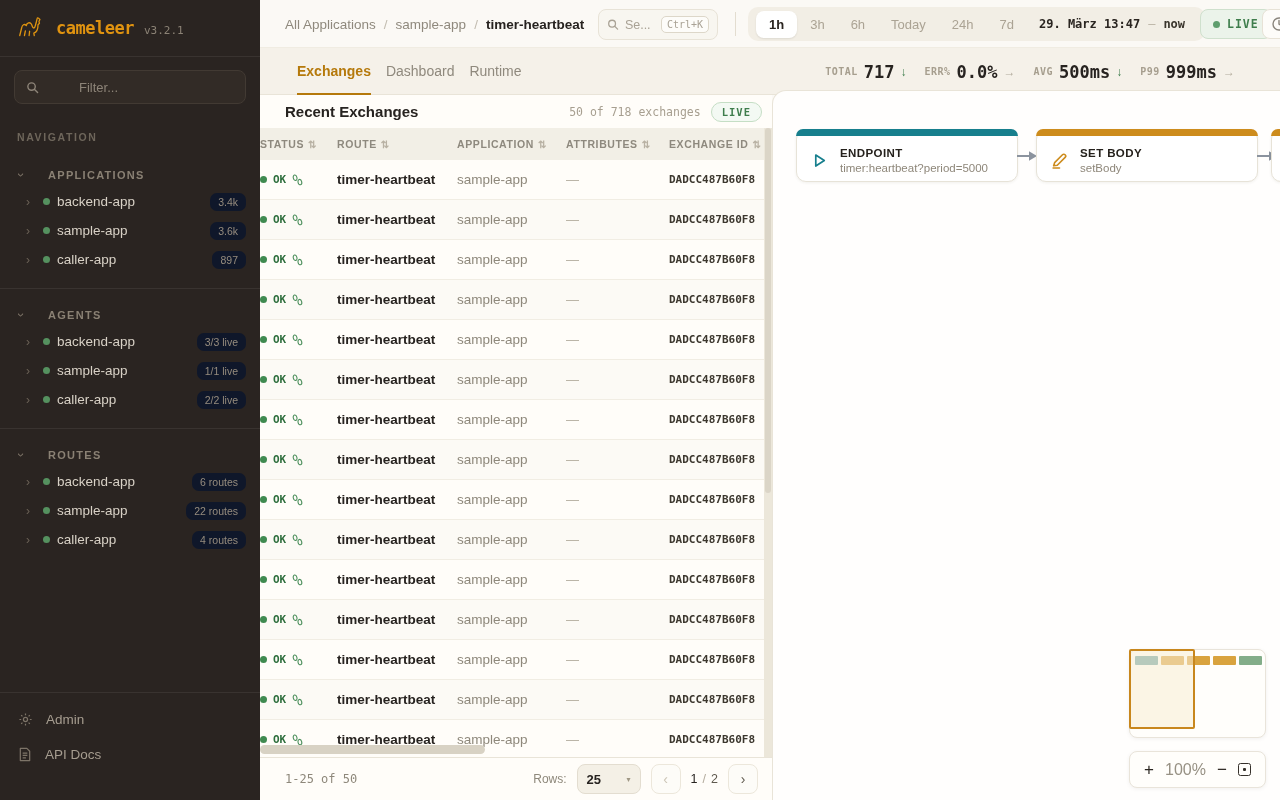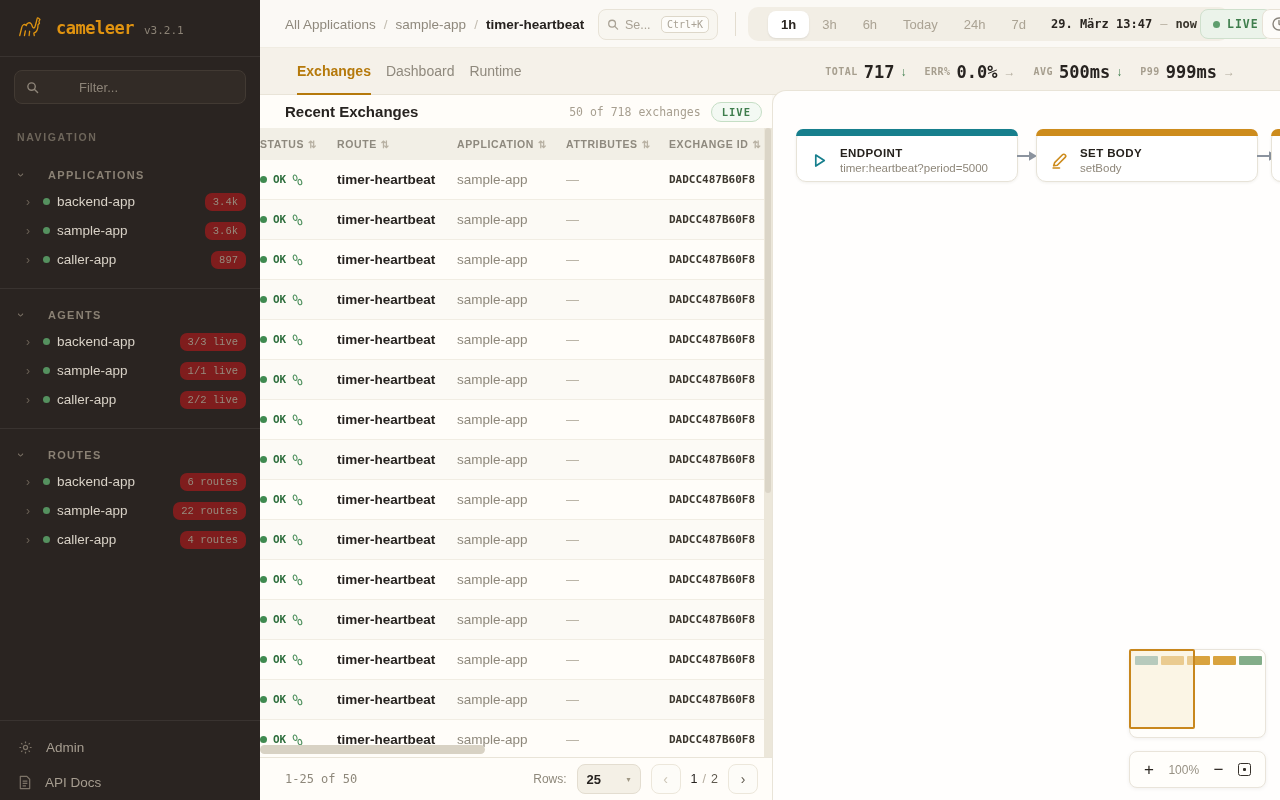--- a/index.html
+++ b/index.html
@@ -28,24 +28,24 @@
   .section { padding-top:14px; }
   .section + .section { border-top:1px solid rgba(255,255,255,.07); margin-top:14px; }
   .sec-head { display:flex; align-items:center; height:24px; padding:0 15px; cursor:pointer; }
   .sec-chevron { color:#7a7165; font-size:13px; width:12px; display:inline-block;
                  transform:rotate(90deg); text-align:center; line-height:12px; }
   .sec-title { margin-left:21px; font-size:11px; font-weight:700; letter-spacing:1.3px; color:#8a8174; }
   .nav-item { display:flex; align-items:center; height:29px; padding:0 14px 0 26px; cursor:pointer; }
   .item-chevron { color:#6b6156; font-size:12px; width:12px; }
   .item-dot { width:7px; height:7px; border-radius:50%; background:#55915f; margin:0 7px 0 5px; flex:none; }
   .item-label { font-size:13.5px; font-weight:500; color:#d8d1c6; }
-  .item-badge { margin-left:auto; font-family:Liberation Mono, monospace; font-size:10.5px;
-                color:#968c7e; background:#7f1d1d; padding:3px 8px; border-radius:7px; }
+  .item-badge { margin-left:auto; font-family:Liberation Sans, sans-serif; font-size:10.5px;
+                color:#968c7e; background:#0f172a; padding:3px 8px; border-radius:7px; }
   .sidebar-footer { position:absolute; left:0; right:0; bottom:0;
-                    border-top:1px solid rgba(255,255,255,.07); padding:9px 0 0; }
+                    border-top:1px solid rgba(255,255,255,.07); padding:9px 0 28px; }
   .foot-item { display:flex; align-items:center; gap:13px; height:35px; padding:0 18px;
                color:#a69d90; font-size:13.5px; cursor:pointer; }
 
   
   .topbar { position:absolute; left:260px; top:0; width:1020px; height:48px;
             background:#fbf9f5; border-bottom:1px solid #f0ece2; }
   .breadcrumb { position:absolute; left:25px; top:0; height:48px; display:flex;
                 align-items:center; font-size:13.5px; color:#8f897d; }
   .crumb { cursor:pointer; }
   .crumb.active { color:#272320; font-weight:700; }
@@ -53,21 +53,21 @@
   .search-box { position:absolute; left:338px; top:9px; width:120px; height:31px;
                 border:1px solid #e8e3d7; background:#f8f6f0; border-radius:8px;
                 display:flex; align-items:center; gap:6px; padding:0 8px; }
   .search-box input { width:30px; border:none; outline:none; background:none;
                       font:12.5px "Liberation Sans",sans-serif; color:#5c564c; }
   .search-box input::placeholder { color:#a9a295; }
   .kbd { font-family:"DejaVu Sans Mono",monospace; font-size:10px; color:#a9a295;
          border:1px solid #ddd7c9; background:#fdfcf9; border-radius:5px; padding:2px 5px; }
   .topbar-divider { position:absolute; left:475px; top:12px; width:1px; height:24px; background:#e3ddd0; }
   .time-group { position:absolute; left:488px; top:7px; height:34px; background:#f2eee5;
-                border-radius:10px; display:flex; align-items:center; padding:0 20px; }
+                border-radius:10px; display:flex; align-items:center; padding:0 8px; }
   .time-btn { border:none; background:none; font:13px "Liberation Sans",sans-serif;
               color:#aba394; padding:6px 13px; border-radius:8px; cursor:pointer; }
   .time-btn.active { background:#fff; color:#2a2520; font-weight:700;
                      box-shadow:0 1px 2px rgba(0,0,0,.09); }
   .date-range { display:flex; align-items:center; gap:8px; padding:0 12px;
                 font-family:"DejaVu Sans Mono",monospace; font-size:12px; cursor:pointer; }
   .date-from { color:#2a2520; font-weight:700; }
   .date-dash { color:#b9b2a3; }
   .date-to { color:#3a352c; font-weight:700; }
   .live-badge { position:absolute; left:940px; top:9px; height:30px; display:flex; align-items:center;
@@ -172,21 +172,21 @@
   .mm-bars { position:absolute; left:5px; top:6px; display:flex; gap:3px; }
   .mm-bar { width:23px; height:9px; border-radius:1px; }
   .mm-viewport { position:absolute; left:-1px; top:-1px; width:66px; height:80px;
                  border:2px solid #c8871d; background:rgba(247,236,211,.55);
                  border-radius:2px; cursor:grab; }
   .zoomctl { position:absolute; left:356px; top:660px; width:137px; height:37px;
              background:#fffefb; border:1px solid #e9e4da; border-radius:8px;
              box-shadow:0 1px 4px rgba(0,0,0,.06); display:flex; align-items:center;
              justify-content:space-between; padding:0 14px; }
   .zoom-btn { border:none; background:none; font-size:17px; color:#2a2520; cursor:pointer; line-height:1; }
-  .zoom-level { font-size:12px; color:#979184; }
+  .zoom-level { font-size:16px; color:#979184; }
   .fit-btn { width:13px; height:13px; border:1.5px solid #35302a; border-radius:2.5px;
              position:relative; cursor:pointer; background:none; }
   .fit-btn::after { content:""; position:absolute; left:50%; top:50%; width:3px; height:3px;
                     margin:-1.5px 0 0 -1.5px; background:#35302a; border-radius:1px; }
 </style>
 </head>
 <body>
 
 <div class="sidebar">
   <div class="logo-row">

